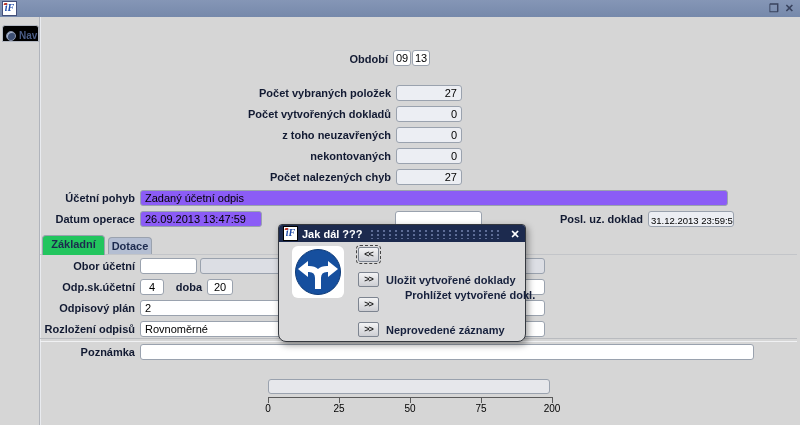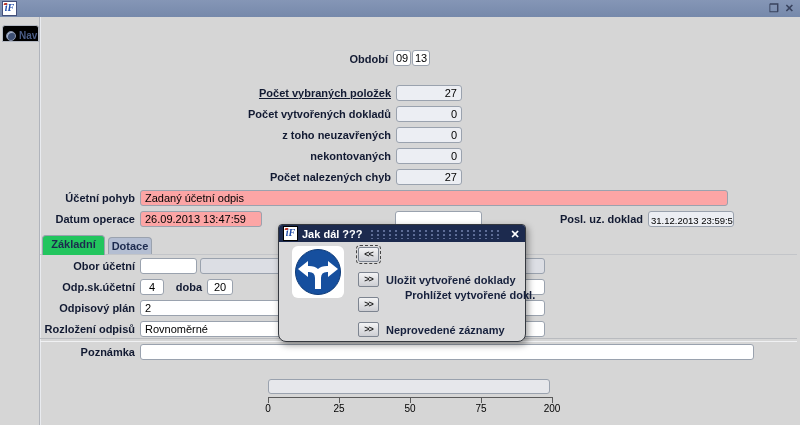--- a/index.html
+++ b/index.html
@@ -21,21 +21,21 @@
   .navtab{left:2px;top:25px;width:37px;height:17px;background:#000000;border:1px solid #b3b8c2;
           border-radius:3px 3px 0 0;display:flex;align-items:flex-end;gap:3px;padding-left:3px;box-sizing:border-box;}
   .navdot{width:8px;height:8px;border-radius:50%;background:#3d4f73;border:1px solid #8a94aa;box-shadow:inset 1px 1px 0 #aeb9d2;}
   .navtxt{font-size:10px;color:#4a5c85;font-weight:bold;}
   .sideline{left:39px;top:17px;width:1px;height:408px;background:#b0b4bc;border-right:1px solid #e9ebef;}
   
   .lbl{font-size:11px;font-weight:bold;color:#121a32;text-align:right;white-space:nowrap;}
   .fld{box-sizing:border-box;height:16px;background:#fff;border:1px solid #9aa2ae;border-radius:3px;
        font-size:11px;color:#000;padding:1px 4px 0 4px;line-height:13px;white-space:nowrap;overflow:hidden;}
   .ro{background:#eceef3;text-align:right;}
-  .pink{background:#fca5a5;}
+  .pink{background:#8b5cf6;}
   .grayf{background:#dcdee4;}
   .ctr{text-align:center;padding:1px 1px 0 1px;}
   .divider{height:2px;border-top:1px solid #b9bbbf;border-bottom:1px solid #f0f1f3;}
   
   .tab{box-sizing:border-box;font-size:11px;font-weight:bold;color:#1c2a4e;text-align:center;
        border:1px solid #9aa2ae;border-bottom:none;border-radius:4px 4px 0 0;line-height:17px;}
   .tab-active{background:#22c55e;z-index:3;}
   .tab-idle{background:#b4bed2;}
   .tabline{left:40px;top:254px;width:757px;height:1px;background:#c3c5c9;z-index:1;}
   
@@ -77,21 +77,21 @@
 <div class="abs navtab">
   <span class="navdot"></span>
   <span class="navtxt">Nav</span>
 </div>
 <div class="abs sideline"></div>
 
 <div class="abs lbl" style="left:280px;top:53px;width:108px;">Období</div>
 <div class="abs fld ctr" style="left:393px;top:50px;width:18px;">09</div>
 <div class="abs fld ctr" style="left:412px;top:50px;width:18px;">13</div>
 
-<div class="abs lbl" style="left:150px;top:87px;width:241px;text-decoration:underline;">Počet vybraných položek</div>
+<div class="abs lbl" style="left:150px;top:87px;width:241px;">Počet vybraných položek</div>
 <div class="abs fld ro" style="left:396px;top:85px;width:66px;">27</div>
 
 <div class="abs lbl" style="left:150px;top:108px;width:241px;">Počet vytvořených dokladů</div>
 <div class="abs fld ro" style="left:396px;top:106px;width:66px;">0</div>
 
 <div class="abs lbl" style="left:150px;top:129px;width:241px;">z toho  neuzavřených</div>
 <div class="abs fld ro" style="left:396px;top:127px;width:66px;">0</div>
 
 <div class="abs lbl" style="left:150px;top:150px;width:241px;">nekontovaných</div>
 <div class="abs fld ro" style="left:396px;top:148px;width:66px;">0</div>

